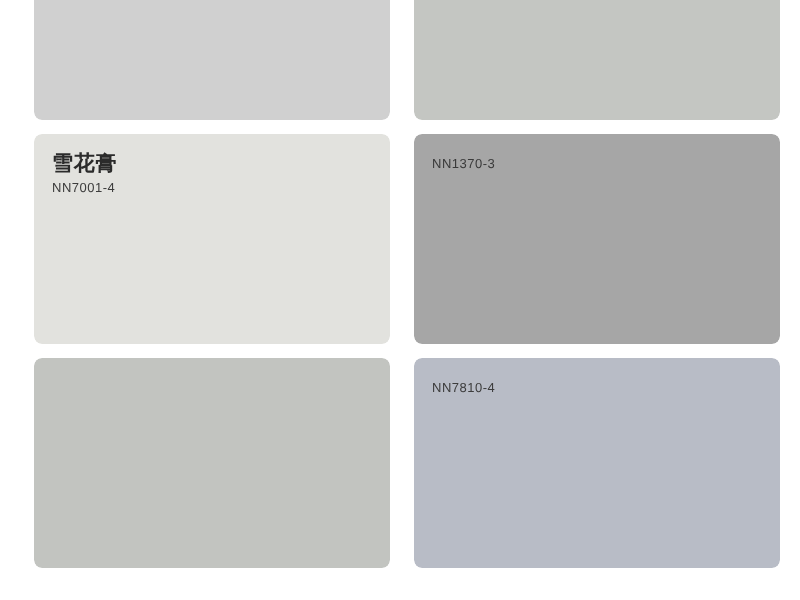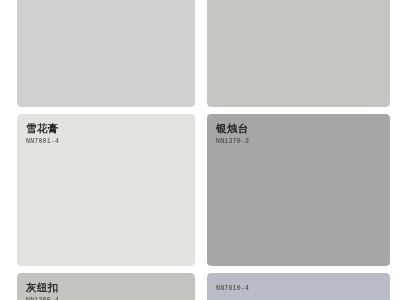--- a/index.html
+++ b/index.html
@@ -23,25 +23,24 @@
     top: -45px;          
     width: 373px;
     display: grid;
     grid-template-columns: 178px 183px;
     column-gap: 12px;
     row-gap: 7px;
   }
 
   .swatch-card {
     position: relative;
-    height: 152px;
+    height: 105px;
     border-radius: 4px;
     overflow: hidden;
     box-sizing: border-box;
-    font-family: Liberation Mono, monospace;
   }
 
   .swatch-fill {
     position: absolute;
     inset: 0;
     border-radius: 4px;
   }
 
   .swatch-label {
     position: absolute;
@@ -94,31 +93,26 @@
     <div class="swatch-fill" style="background-color: rgb(226, 226, 222);"></div>
     <div class="swatch-label">
       <span class="swatch-name">雪花膏</span>
       <span class="swatch-code">NN7001-4</span>
     </div>
   </div>
 
   <div class="swatch-card on-dark">
     <div class="swatch-fill" style="background-color: rgb(166, 166, 166);"></div>
     <div class="swatch-label">
-      <span class="swatch-name">银烛台</span>
       <span class="swatch-code">NN1370-3</span>
     </div>
   </div>
 
   <div class="swatch-card">
     <div class="swatch-fill" style="background-color: rgb(194, 196, 192);"></div>
-    <div class="swatch-label">
-      <span class="swatch-name">灰纽扣</span>
-      <span class="swatch-code">NN1360-4</span>
-    </div>
   </div>
 
   <div class="swatch-card">
     <div class="swatch-fill" style="background-color: rgb(184, 188, 198);"></div>
     <div class="swatch-label">
       <span class="swatch-code">NN7810-4</span>
     </div>
   </div>
 
 </div>

